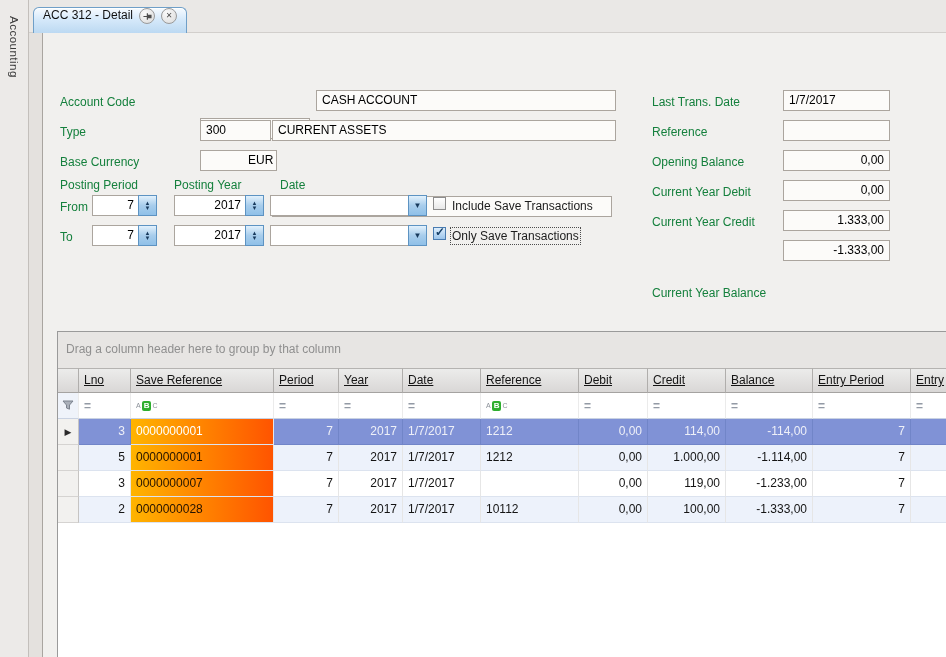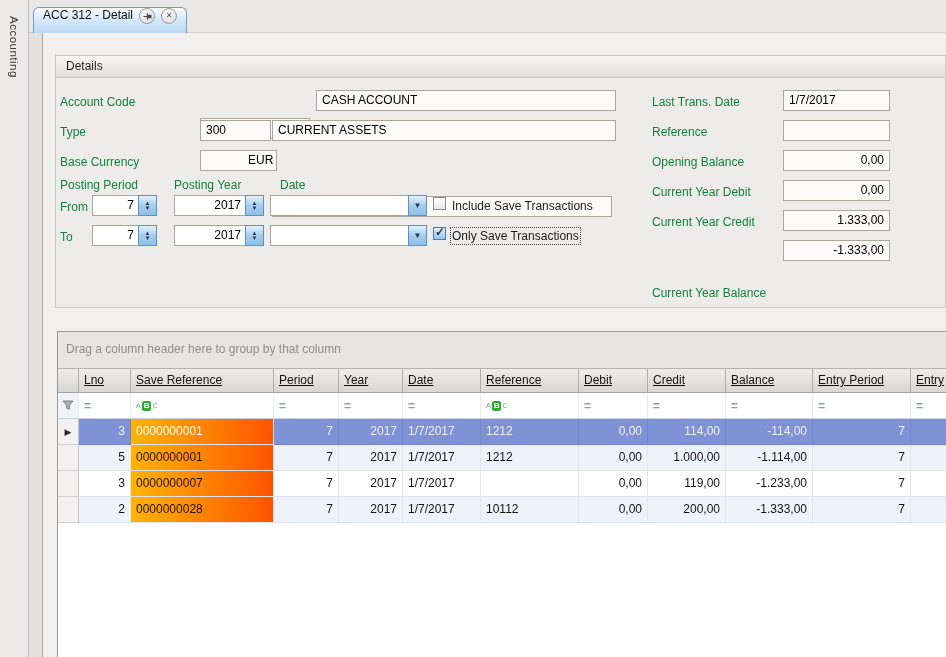--- a/index.html
+++ b/index.html
@@ -117,23 +117,20 @@
       <span class="tab-title">ACC 312 - Detail</span>
       <span class="tab-btn">
         <svg class="pin-svg" width="9" height="9" viewBox="0 0 10 10">
           <path d="M3 0.5 L7 0.5 L7 4.5 L8.5 4.5 L8.5 5.8 L5.6 5.8 L5.6 9.5 L4.4 9.5 L4.4 5.8 L1.5 5.8 L1.5 4.5 L3 4.5 Z" fill="#4d4d4d"></path>
         </svg>
       </span>
       <span class="tab-btn">✕</span>
     </div>
   </div>
 
-  <div class="details-panel">
-    <div class="details-header">Details</div>
-  </div>
 
   <div class="lbl" style="left:60px;top:95px;">Account Code</div>
   <div class="field" style="left:200px;top:90px;width:110px;margin-top:28px;">350001</div>
   <div class="field" style="left:316px;top:90px;width:300px;">CASH ACCOUNT</div>
 
   <div class="lbl" style="left:60px;top:125px;">Type</div>
   <div class="field" style="left:200px;top:120px;width:71px;">300</div>
   <div class="field" style="left:272px;top:120px;width:344px;">CURRENT ASSETS</div>
 
   <div class="lbl" style="left:60px;top:155px;">Base Currency</div>
@@ -321,20 +318,20 @@
 
     <div class="grow drow alt">
       <div class="cell ind c0"></div>
       <div class="cell num-cell c1">2</div>
       <div class="cell saveref c2">0000000028</div>
       <div class="cell num-cell c3">7</div>
       <div class="cell num-cell c4">2017</div>
       <div class="cell c5">1/7/2017</div>
       <div class="cell c6">10112</div>
       <div class="cell num-cell c7">0,00</div>
-      <div class="cell num-cell c8">200,00</div>
+      <div class="cell num-cell c8">100,00</div>
       <div class="cell num-cell c9">-1.333,00</div>
       <div class="cell num-cell c10">7</div>
       <div class="cell c11"></div>
     </div>
   </div>
 
 </div>
 
 </body></html>

